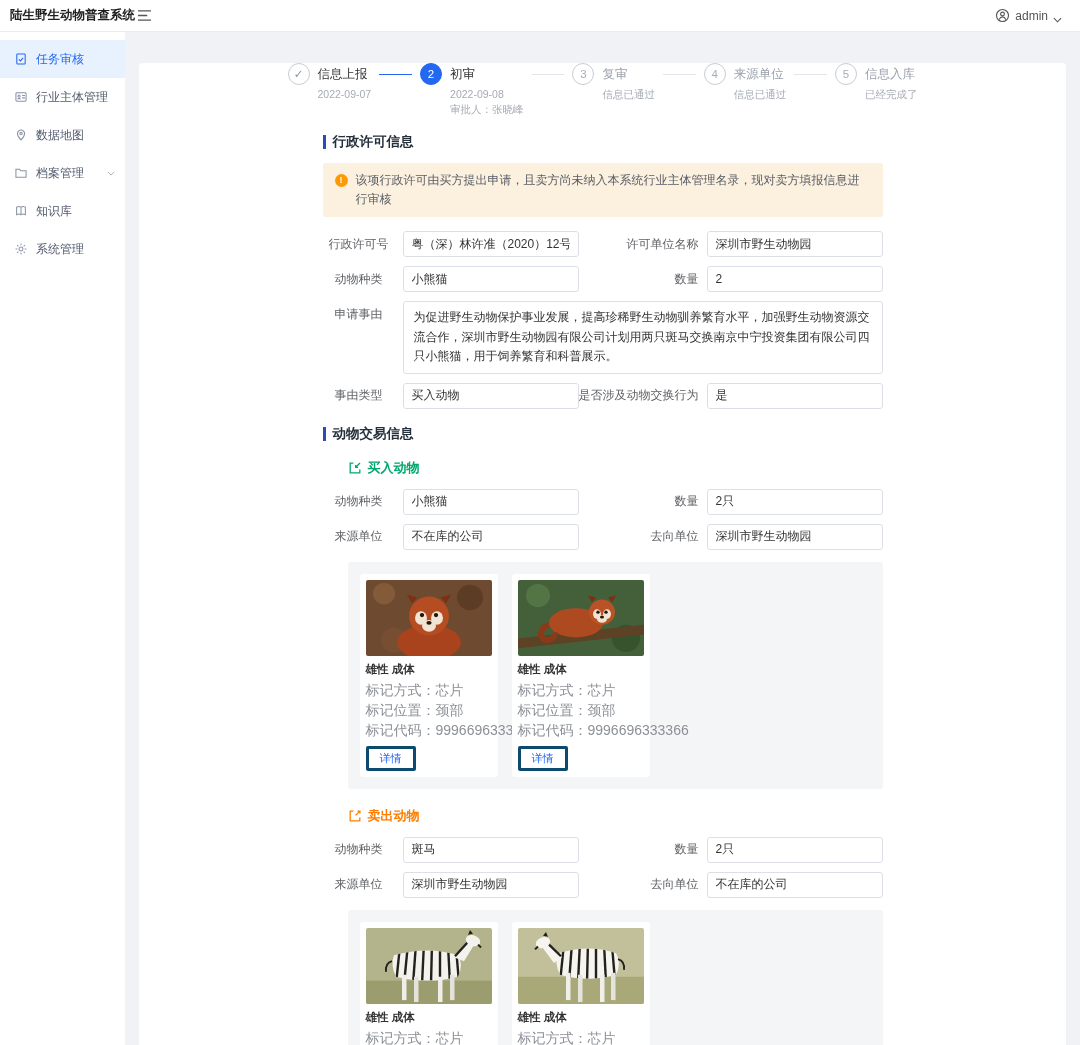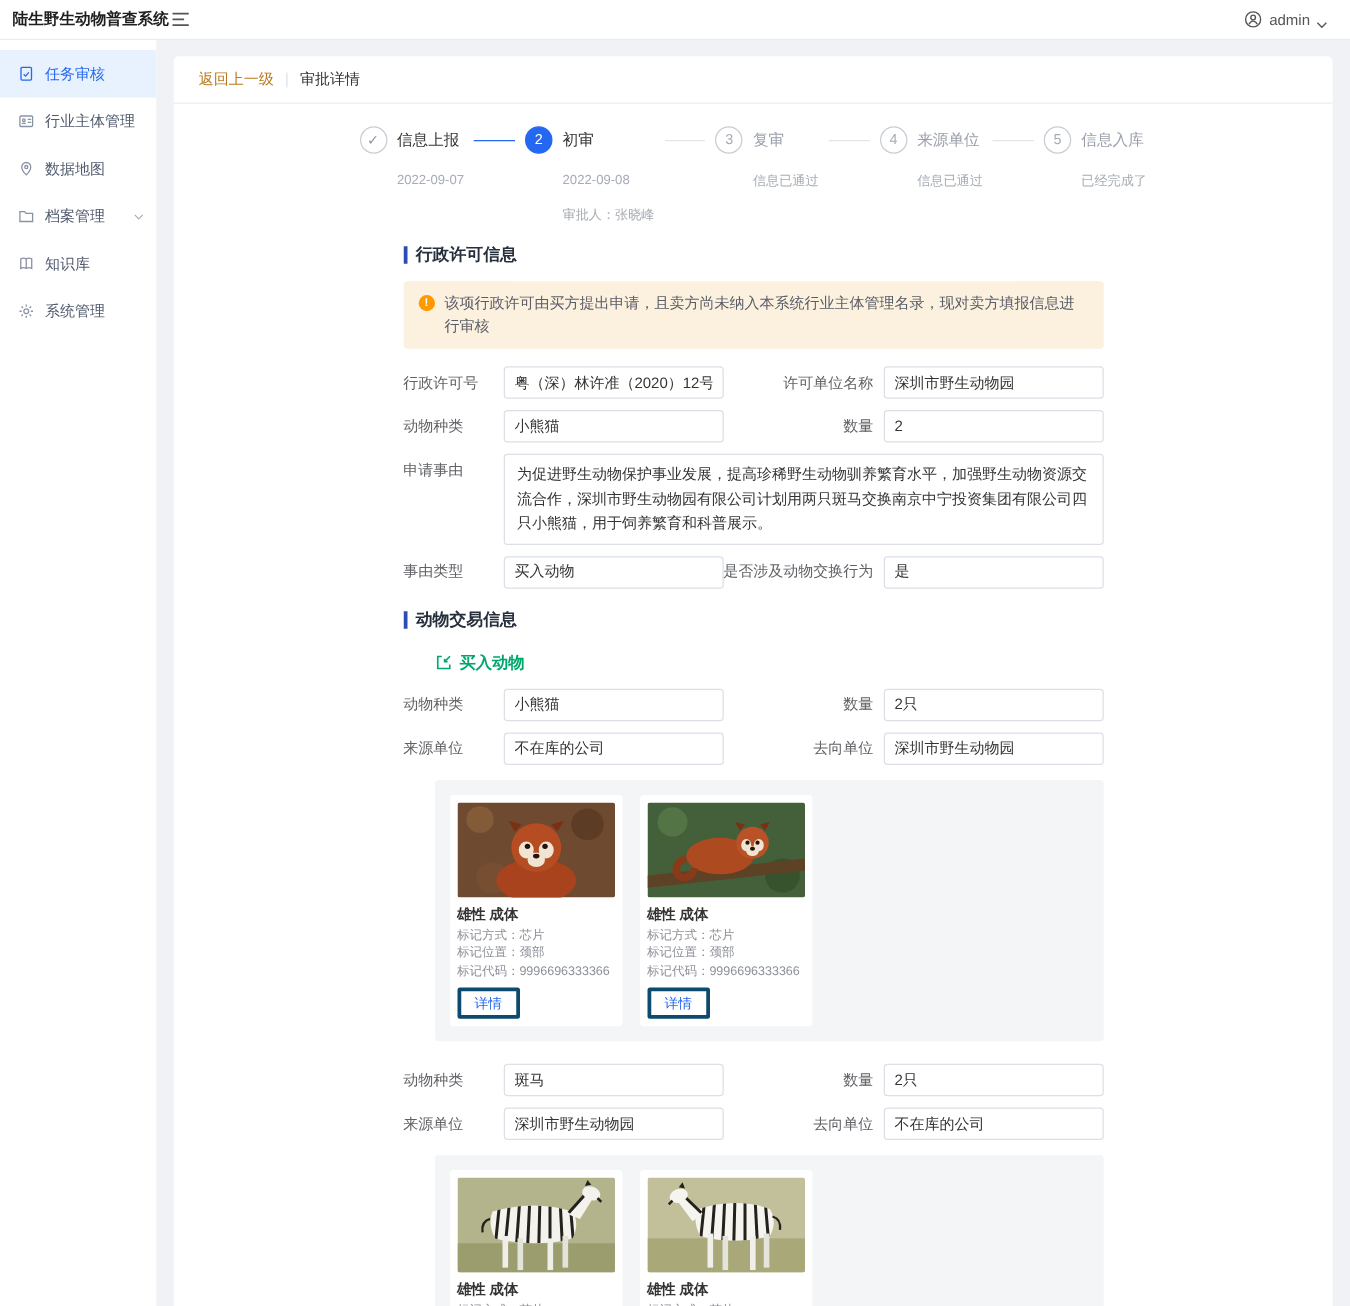--- a/index.html
+++ b/index.html
@@ -27,47 +27,47 @@
   .crumb .vdiv{width:1px;height:12px;background:#dcdfe6}
   .crumb .cur{color:#333}
   
   .steps{display:flex;align-items:flex-start;width:630px;margin:18px auto 4px}
   .step{display:flex;gap:8px}
   .circle{width:22px;height:22px;border-radius:50%;border:1px solid #c9ccd4;color:#a7adb8;background:#fff;display:flex;align-items:center;justify-content:center;font-size:11.5px;flex:none}
   .step.active .circle{background:#2468f2;border-color:#2468f2;color:#fff}
   .step.done .circle{color:#8f96a3}
   .stitle{font-size:12.5px;color:#9aa0ab;line-height:22px;white-space:nowrap}
   .step.done .stitle,.step.active .stitle{color:#333}
-  .ssub{font-size:10.5px;color:#a6abb4;margin-top:15px;white-space:nowrap}
+  .ssub{font-size:10.5px;color:#a6abb4;margin-top:3px;white-space:nowrap}
   .sline{flex:1;height:1px;background:#e2e5ea;margin:11px 8px 0;min-width:24px}
   .sline.blue{background:#2468f2}
   
   .inner{width:560px;margin:0 auto}
   .sec-title{display:flex;align-items:center;gap:7px;margin:16px 0 12px;font-size:13.5px;font-weight:bold;color:#26303c}
   .sec-bar{width:3px;height:14px;background:#2b4db3;flex:none}
   .warn{display:flex;gap:8px;align-items:flex-start;background:#fcf0df;border-radius:3px;padding:8px 12px;color:#585d66;line-height:1.6;margin-bottom:14px}
   .warn-icon{width:13px;height:13px;border-radius:50%;background:#ff9900;color:#fff;font-size:9px;font-weight:bold;display:flex;align-items:center;justify-content:center;flex:none;margin-top:3px}
   .frow{display:flex;margin-bottom:9px}
   .fld{display:flex;align-items:center}
   .fld label{color:#606266;white-space:nowrap;margin-right:8px}
-  .fld.l label{width:72px;text-align:left}
+  .fld.l label{width:72px;text-align:center}
   .fld.r{margin-left:auto}
   .box-input{border:1px solid #dcdfe6;border-radius:3px;height:26px;padding:0 8px;width:176px;font-size:12px;color:#333;background:#fff;font-family:inherit;outline:none}
   .fld.full{align-items:flex-start;width:100%}
   .fld.full label{margin-top:5px}
   .box-area{border:1px solid #dcdfe6;border-radius:3px;padding:6px 10px;line-height:1.62;color:#333;flex:1}
   
   .sub-head{display:flex;align-items:center;gap:6px;font-size:13px;font-weight:bold;margin:16px 0 12px;padding-left:25px}
   .sub-head.buy{color:#00a76d}
   .sub-head.sell{color:#ff7d00}
   .panel{margin:12px 0 18px 25px;background:#f4f5f7;border-radius:3px;padding:12px;display:flex;gap:14px}
   .acard{background:#fff;border-radius:3px;padding:6px;width:138px;flex:none}
   .aimg{width:126px;height:76px;border-radius:2px;overflow:hidden}
   .atitle{font-weight:bold;font-size:11.5px;color:#333;margin:6px 0 3px}
-  .aline{font-size:10px;color:#8c9097;line-height:1.45;white-space:nowrap}
+  .aline{font-size:14px;color:#8c9097;line-height:1.45;white-space:nowrap}
   .detail-btn{margin-top:5px;border:3px solid #0c4a6e;color:#2468f2;background:#fff;font-size:11px;padding:2px 11px;border-radius:2px;cursor:pointer;font-family:inherit}
 </style>
 </head>
 <body>
 
 <header class="topbar">
   <div class="logo">陆生野生动物普查系统</div>
   <div class="collapse">
     <svg width="15" height="13" viewBox="0 0 16 14" fill="none" stroke="currentColor" stroke-width="1.4">
         <path d="M1 2h14M1 7h10M1 12h14"></path>
@@ -152,25 +152,20 @@
             <path d="M8 1.8v2M8 12.2v2M1.8 8h2M12.2 8h2M3.6 3.6l1.4 1.4M11 11l1.4 1.4M12.4 3.6 11 5M5 11l-1.4 1.4"></path>
           </svg>
         </span>
       <span>系统管理</span>
     </div>
   </aside>
 
   <main class="content">
     <div class="card">
 
-      <div class="crumb">
-        <span class="back">返回上一级</span>
-        <span class="vdiv"></span>
-        <span class="cur">审批详情</span>
-      </div>
 
       <div class="steps">
         <div class="step done">
           <div class="circle">
               <span>✓</span>
             </div>
           <div>
               <div class="stitle">信息上报</div>
             <div class="ssub">2022-09-07</div>
             </div>
@@ -346,20 +341,30 @@
               <path d="M31 46c-8 2-10 10-6 14 5 4 12 0 12-6" fill="none" stroke="#8a3a18" stroke-width="6"></path>
             </svg>
             <div class="atitle">雄性 成体</div>
             <div class="aline">标记方式：芯片</div>
             <div class="aline">标记位置：颈部</div>
             <div class="aline">标记代码：9996696333366</div>
             <button class="detail-btn">详情</button>
           </div>
         </div>
 
+        <div class="sub-head sell">
+          <span>
+            <svg width="14" height="14" viewBox="0 0 14 14" fill="none" stroke="currentColor" stroke-width="1.3">
+                <path d="M5.4 2.2H2.2v9.6h9.6V8.6"></path>
+                <path d="M7.6 6.4 11.9 2.1"></path>
+                <path d="M11.9 4.5V2.1H9.5"></path>
+              </svg>
+          </span>
+          <span>卖出动物</span>
+        </div>
         <div class="frow">
           <div class="fld l">
               <label>动物种类</label>
             <input class="box-input" readonly="" value="斑马" style="">
             </div>
           <div class="fld r">
               <label>数量</label>
             <input class="box-input" readonly="" value="2只" style="">
             </div>
         </div>

